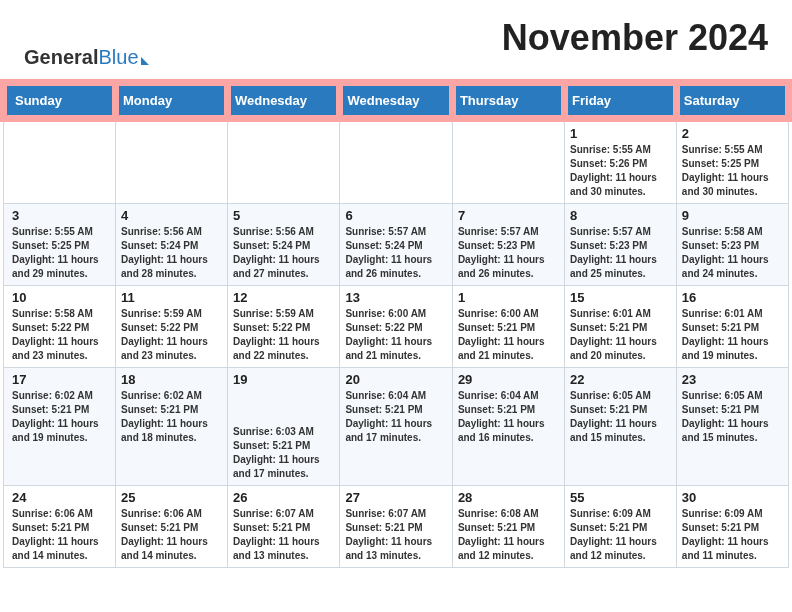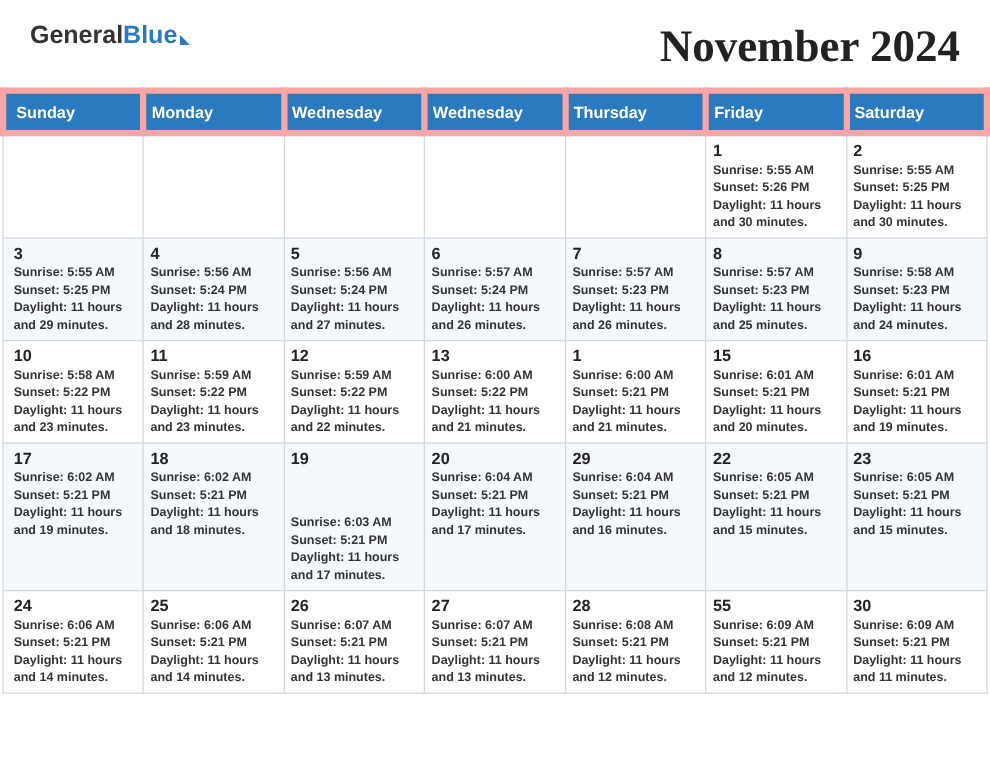--- a/index.html
+++ b/index.html
@@ -21,35 +21,35 @@
       flex-direction: column;
       align-items: flex-start;
     }
     .logo-text {
       display: flex;
       align-items: center;
       font-size: 20px;
       font-weight: bold;
       color: #333;
       line-height: 1;
+      margin-top: 29px;
     }
     .logo-general { color: #333; font-weight: bold; }
-    .logo-blue { color: #2a7abf; font-weight: bold; }
+    .logo-blue { color: #2a7abf; font-weight: normal; }
     .logo-triangle {
       width: 0; height: 0;
       border-left: 8px solid #2a7abf;
       border-top: 8px solid transparent;
       border-bottom: 0px solid transparent;
       margin-left: 2px;
       align-self: flex-end;
       margin-bottom: 2px;
     }
     .title-block {
       text-align: right;
-      font-family: Liberation Serif, serif;
     }
     .month-year {
       font-size: 36px;
       font-weight: bold;
       color: #222;
       line-height: 1.1;
     }
     .location {
       font-size: 15px;
       color: #444;
@@ -60,21 +60,21 @@
       border-collapse: collapse;
       margin-top: 6px;
     }
     .calendar th {
       background: #2a7abf;
       color: #fff;
       font-size: 13px;
       font-weight: bold;
       padding: 7px 4px;
       text-align: left;
-      border: 5px solid #fca5a5;
+      border: 7px solid #fca5a5;
     }
     .calendar td {
       vertical-align: top;
       border: 1px solid #d0d8e0;
       padding: 4px 5px;
       width: 113px;
       min-height: 80px;
       font-size: 10.5px;
       color: #222;
       background: #fff;

